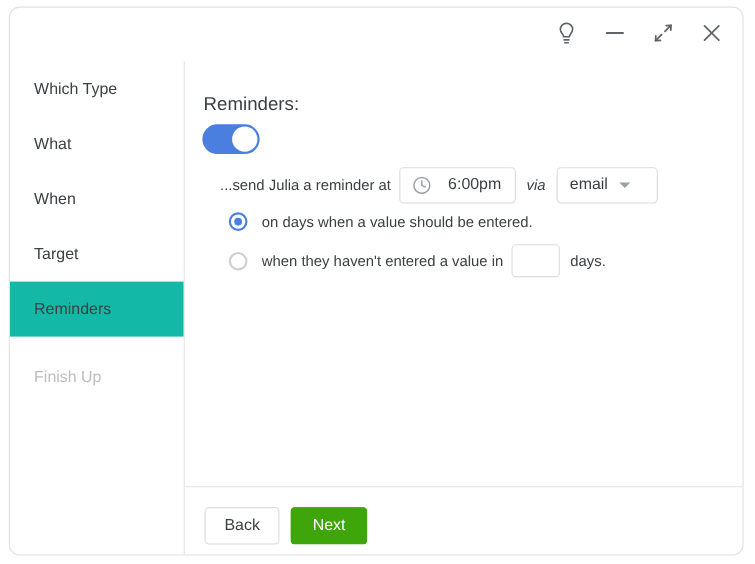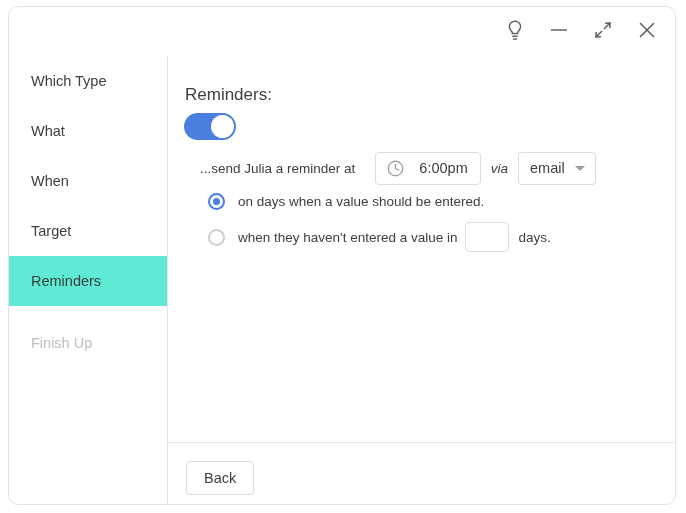--- a/index.html
+++ b/index.html
@@ -85,21 +85,21 @@
     display: flex;
     align-items: center;
     padding-left: 22px;
     font-size: 14.5px;
     color: #3c4043;
     box-sizing: border-box;
     cursor: pointer;
     white-space: nowrap;
   }
   .nav-item.active {
-    background: #5eead4;
+    background: #14b8a6;
   }
   .nav-item.disabled {
     color: #bdbdbd;
     cursor: default;
     margin-top: 12px;
   }
 
   
   .main {
     position: absolute;
@@ -145,21 +145,21 @@
     display: flex;
     align-items: center;
     height: 34px;
   }
   .reminder-text {
     font-size: 13.5px;
     color: #3c4043;
     white-space: nowrap;
   }
   .time-field {
-    margin-left: 20px;
+    margin-left: 8px;
     height: 33px;
     min-width: 105px;
     border: 1px solid #dcdcdc;
     border-radius: 4px;
     background: #ffffff;
     display: flex;
     align-items: center;
     padding: 0 12px 0 10px;
     box-sizing: border-box;
     cursor: pointer;
@@ -179,21 +179,21 @@
   .select-field {
     margin-left: 10px;
     height: 33px;
     min-width: 76px;
     border: 1px solid #dcdcdc;
     border-radius: 4px;
     background: #ffffff;
     display: flex;
     align-items: center;
     justify-content: space-between;
-    padding: 0 10px 0 11px;
+    padding: 0 24px 0 11px;
     box-sizing: border-box;
     cursor: pointer;
   }
   .select-value {
     font-size: 14.5px;
     color: #3c4043;
     white-space: nowrap;
   }
   .caret {
     margin-left: 10px;
@@ -408,16 +408,17 @@
       <span class="radio"></span>
       <span class="radio-label">when they haven't entered a value in</span>
       <input class="days-input" type="text" value="" style="">
       <span class="days-suffix">days.</span>
     </div>
 
     <div class="footer-divider"></div>
 
     <div class="footer">
       <div class="btn btn-back">Back</div>
+      <div class="btn btn-next">Next</div>
     </div>
 
   </div>
 </div>
 
 </body></html>

